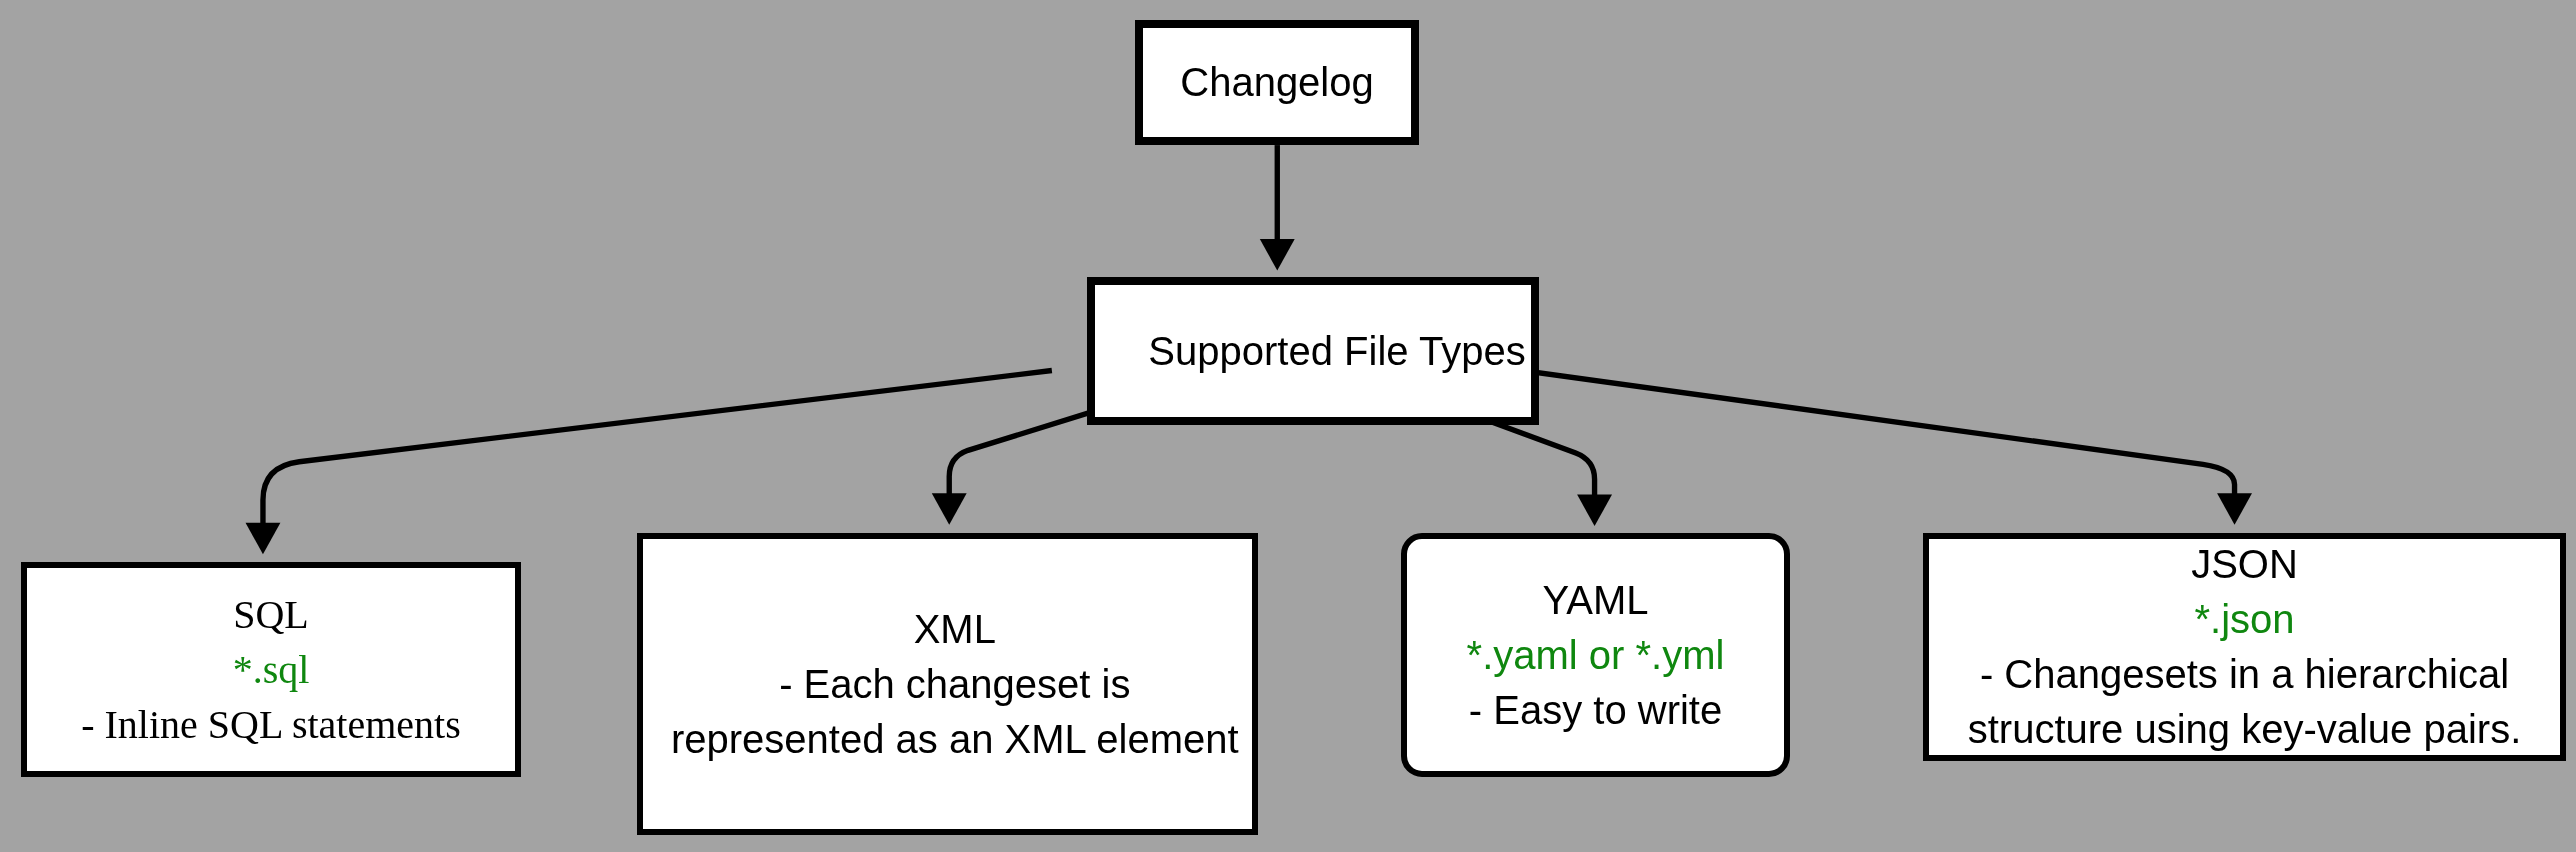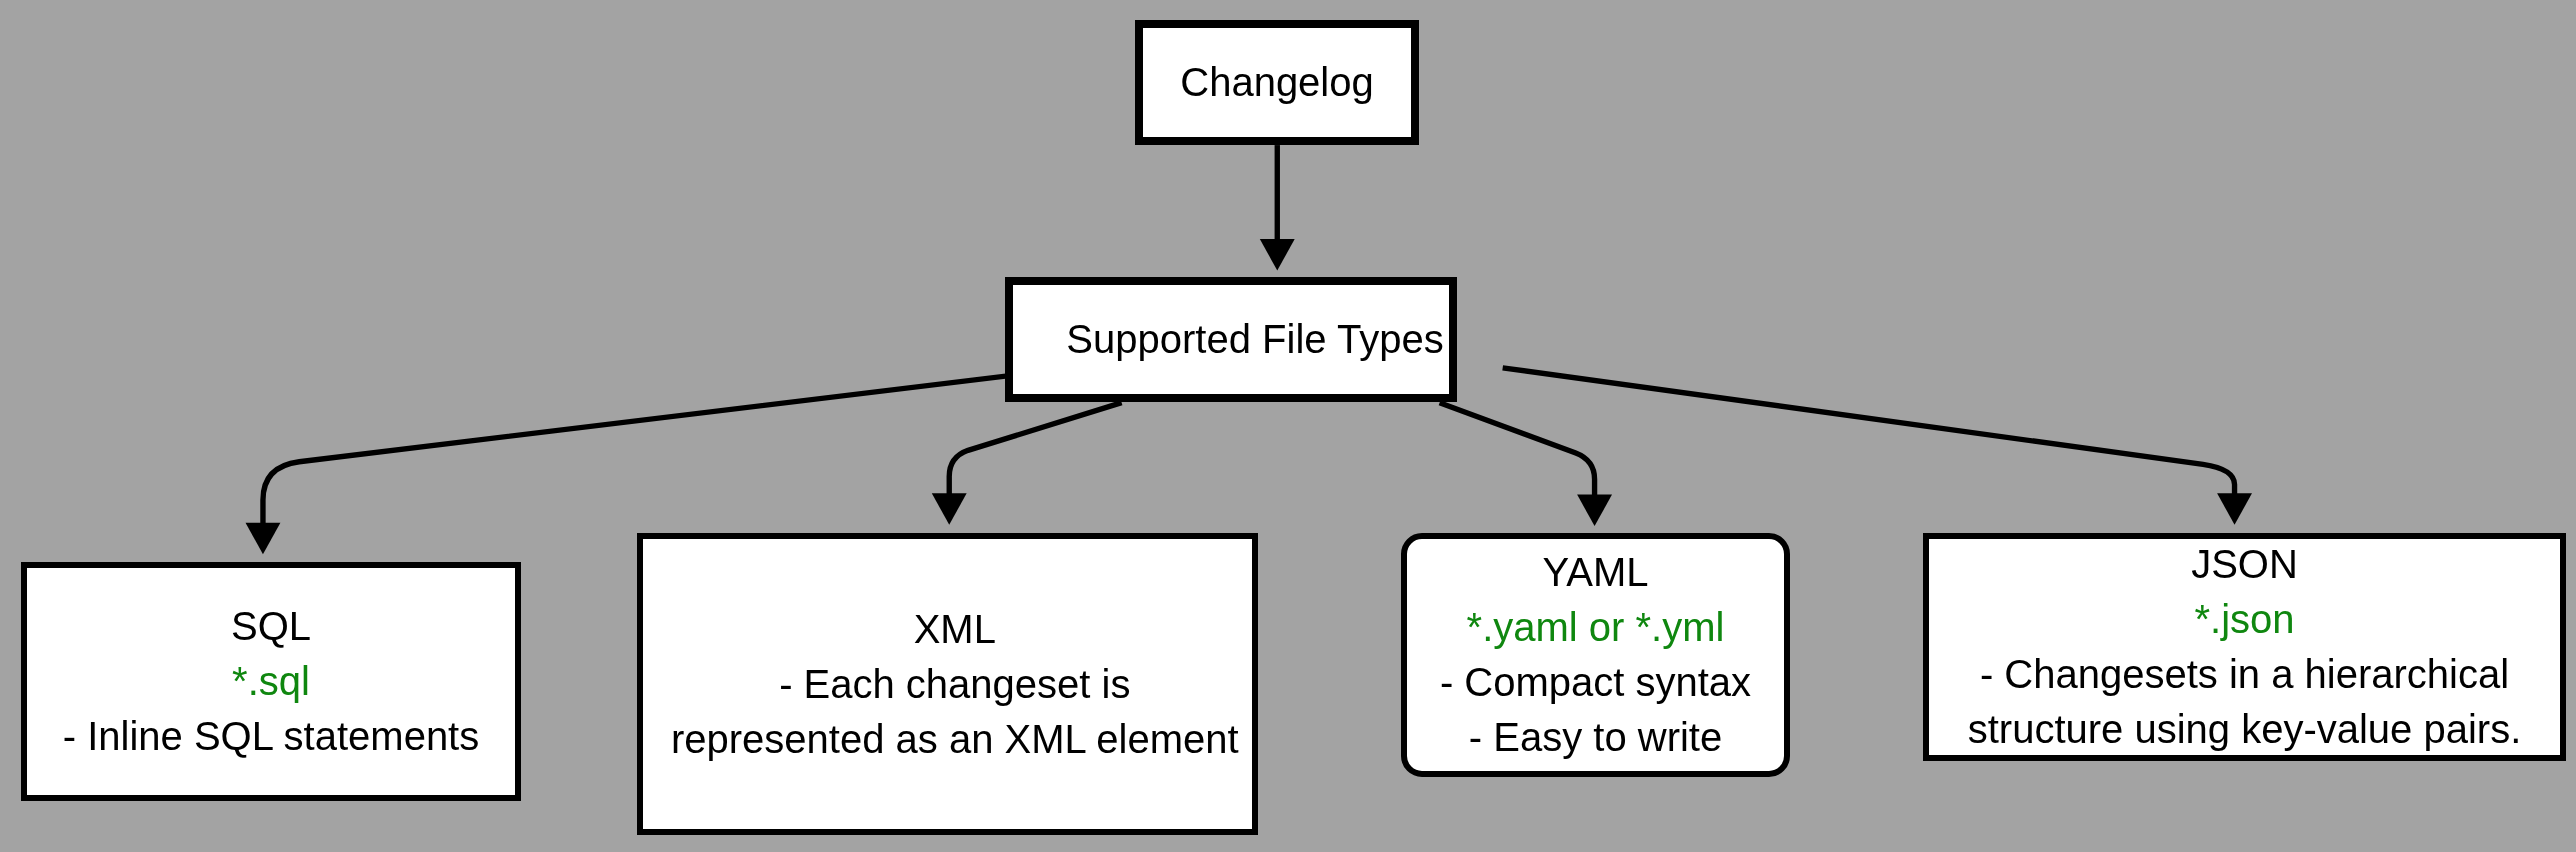--- a/index.html
+++ b/index.html
@@ -29,22 +29,22 @@
   .type-box{
     flex-direction:column;
     border-width:6.7px;
     line-height:55px;
     padding:0 5.4px;
   }
   .node .line{width:100%;}
   .ext{color:var(--ext-green,#0f870f);}
   
   .node-changelog{left:1135px;top:20px;width:284px;height:125px;}
-  .node-supported{left:1005px;top:277px;width:452px;height:125px;padding-left:48px;}
-  .node-sql {left:21px;  top:562px;width:500px;height:239px;}
+  .node-supported{left:1087px;top:277px;width:452px;height:148px;padding-left:48px;}
+  .node-sql {left:21px;  top:562px;width:500px;height:215px;font-family:Liberation Serif, serif;}
   .node-xml {left:637px; top:533px;width:621px;height:302px;padding-left:20px;}
   .node-yaml{left:1401px;top:533px;width:389px;height:244px;border-radius:21px;}
   .node-json{left:1923px;top:533px;width:643px;height:228px;}
 </style>
 </head>
 <body>
 
 <div class="canvas">
 
   <svg class="edges" viewBox="0 0 3840 1271">
@@ -91,21 +91,20 @@
 
   <div class="node type-box node-xml">
     <div class="line title">XML</div>
     <div class="line desc">- Each changeset is</div>
     <div class="line desc">represented as an XML element</div>
   </div>
 
   <div class="node type-box node-yaml">
     <div class="line title">YAML</div>
     <div class="line ext">*.yaml or *.yml</div>
-    <div class="line desc">- Compact syntax</div>
     <div class="line desc">- Easy to write</div>
   </div>
 
   <div class="node type-box node-json">
     <div class="line title">JSON</div>
     <div class="line ext">*.json</div>
     <div class="line desc">- Changesets in a hierarchical</div>
     <div class="line desc">structure using key-value pairs.</div>
   </div>
 

